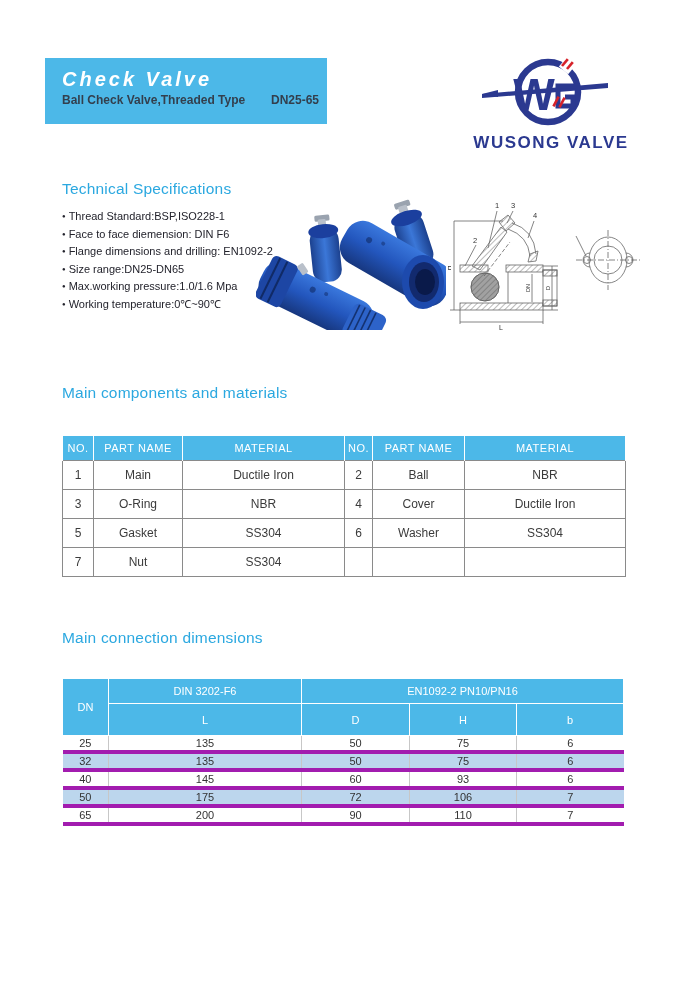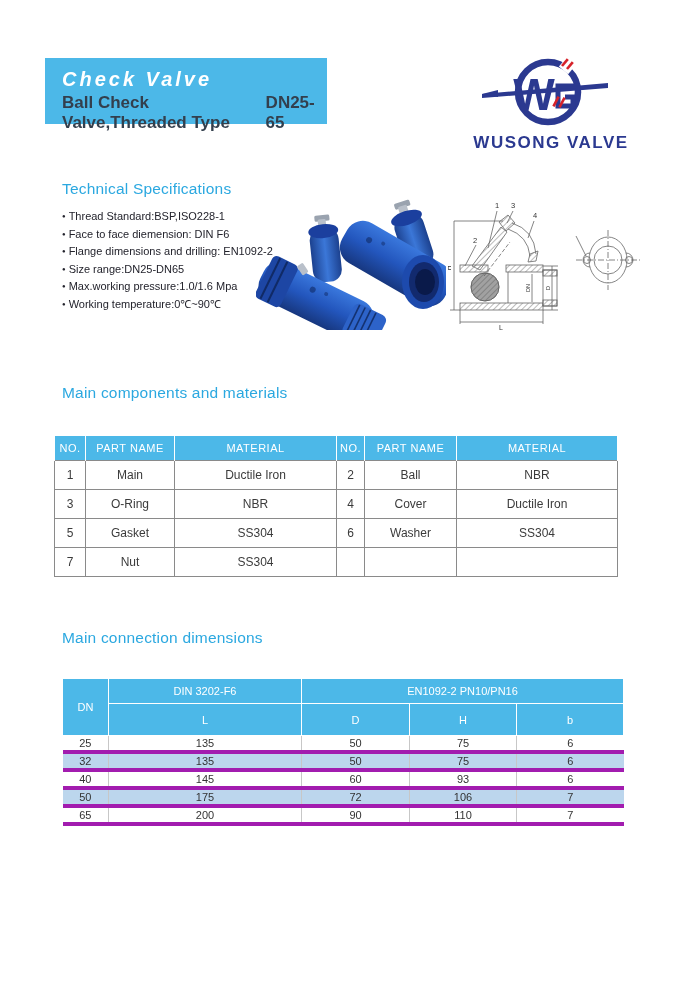--- a/index.html
+++ b/index.html
@@ -4,21 +4,21 @@
 <style>
   html,body{margin:0;padding:0;background:#fff;}
   .page{position:relative;width:700px;height:1001px;background:#ffffff;overflow:hidden;
         font-family:"Liberation Sans",sans-serif;}
 
   
   .header-box{position:absolute;left:45px;top:58px;width:282px;height:66px;
               background:#4CB8E8;box-sizing:border-box;padding:9px 8px 0 17px;}
   .header-title{color:#ffffff;font-size:20px;font-weight:bold;letter-spacing:3px;line-height:24px;font-style:italic;}
   .header-subrow{display:flex;justify-content:space-between;align-items:baseline;
-                 margin-top:2px;color:#333F4D;font-size:17px;font-weight:bold;}
+                 margin-top:2px;color:#333F4D;font-size:12px;font-weight:bold;}
 
   
   .logo-wrap{position:absolute;left:458px;top:40px;width:186px;height:118px;text-align:center;}
   .logo-wrap svg{display:block;}
   .brand-name{margin-top:1px;color:#2B3990;font-size:17px;font-weight:bold;letter-spacing:1.5px;}
 
   
   .sec-title{position:absolute;left:62px;margin:0;color:#2BA8E0;font-size:15.5px;font-weight:500;
              letter-spacing:0.2px;}
   .sec-specs{top:180px;}
@@ -29,21 +29,21 @@
   .spec-list{position:absolute;left:62px;top:208px;margin:0;padding:0;list-style:none;
              font-size:11px;color:#23232c;line-height:17.5px;}
   .spec-list li::before{content:"●";font-size:6px;vertical-align:2px;margin-right:3px;color:#23232c;}
 
   
   .valve-photo{position:absolute;left:256px;top:198px;}
   .valve-drawing{position:absolute;left:448px;top:196px;}
 
   
   table{border-collapse:collapse;table-layout:fixed;}
-  .comp-table{position:absolute;left:54px;top:436px;width:563px;border-radius:17px;}
+  .comp-table{position:absolute;left:62px;top:436px;width:563px;border-radius:17px;}
   .comp-table th{background:#4CB8E8;color:#fff;font-size:11px;font-weight:400;letter-spacing:0.5px;
                  height:22px;border-left:1px solid #fff;border-right:1px solid #fff;}
   .comp-table td{border:1px solid #8a8a8a;text-align:center;font-size:12px;color:#3b3b3b;height:26px;}
   .comp-table tbody tr td{background:#fff;}
 
   
   .dims-table{position:absolute;left:62px;top:678px;width:561px;}
   .dims-table th{background:#4CB8E8;color:#fff;font-size:11px;font-weight:400;
                  border:1px solid #fff;}
   .dims-table .gh-row th{height:22px;}

